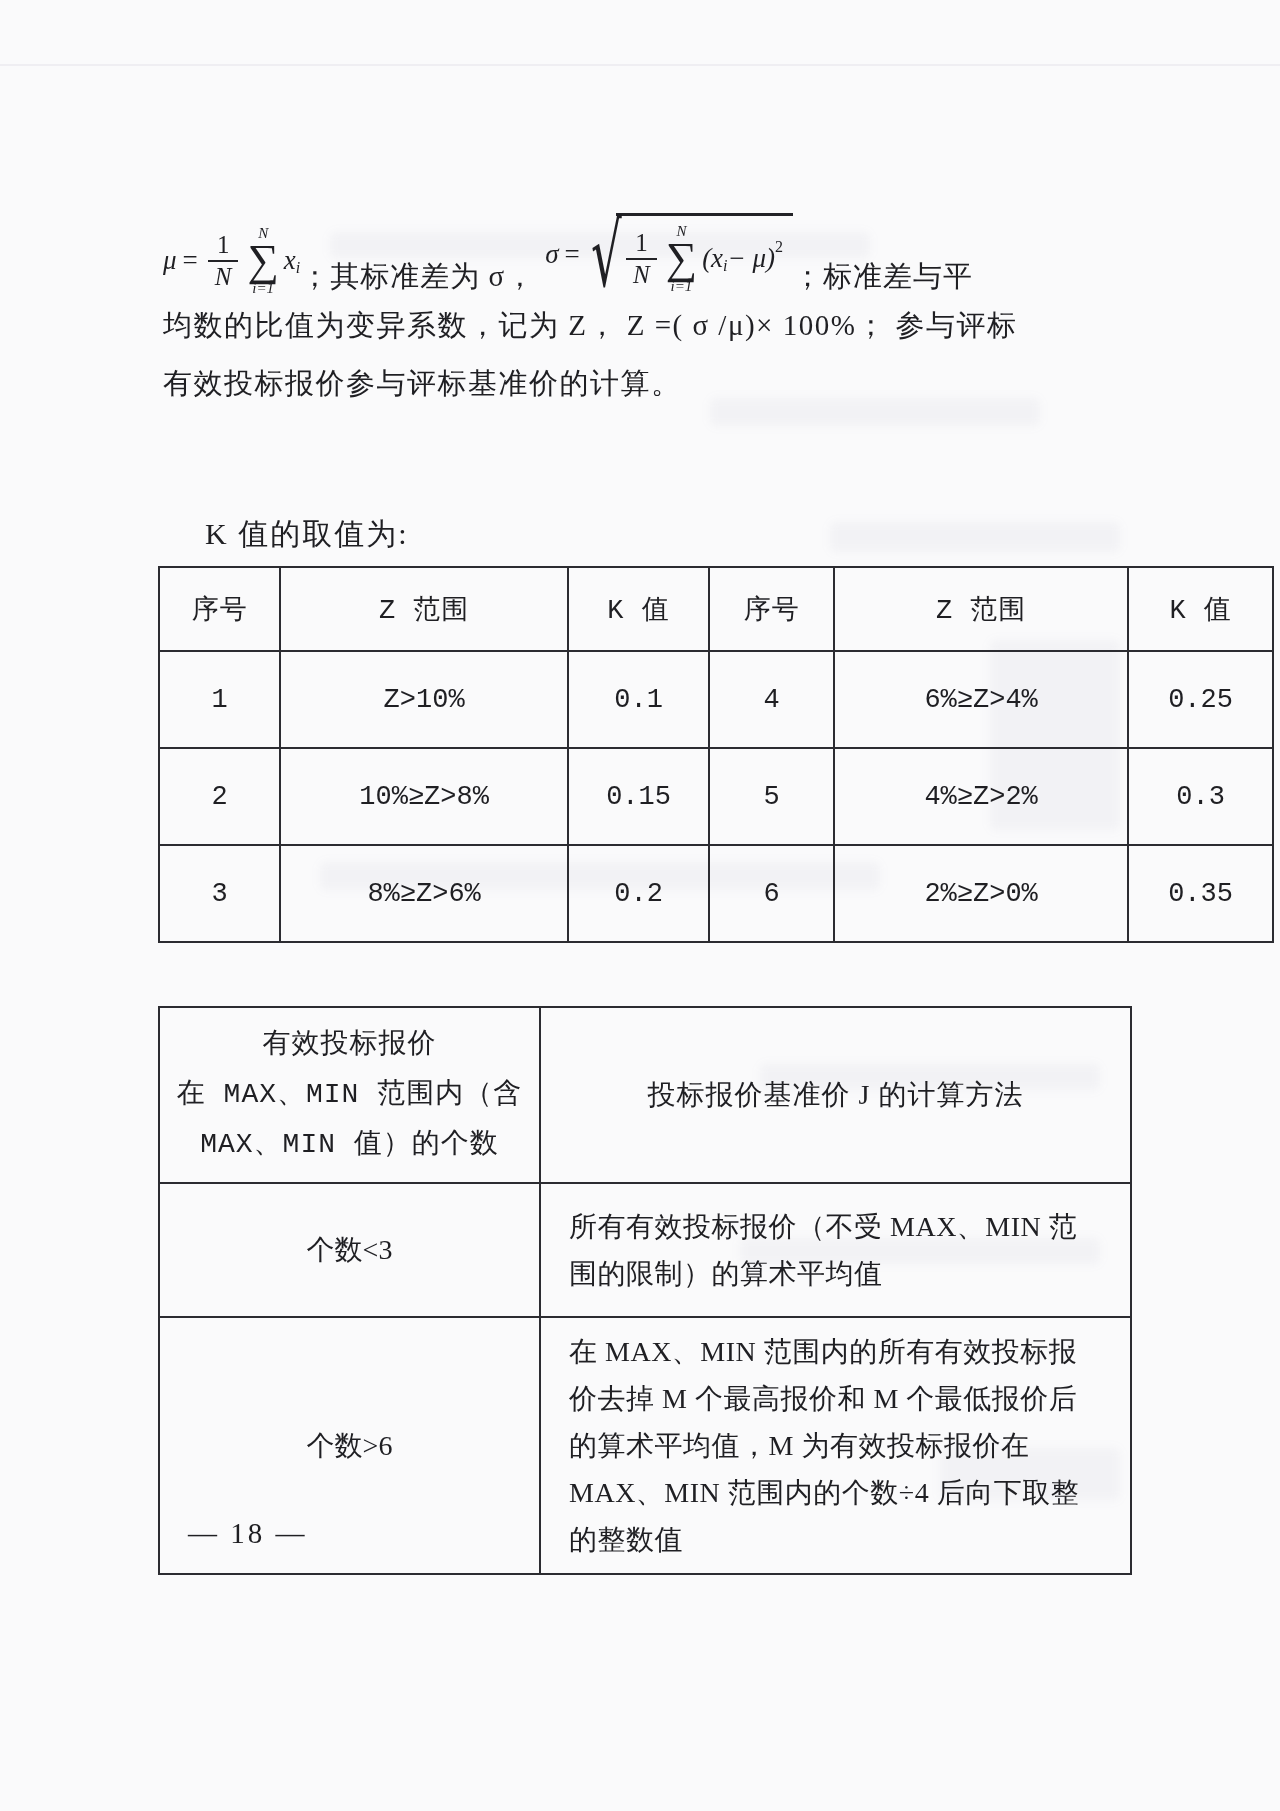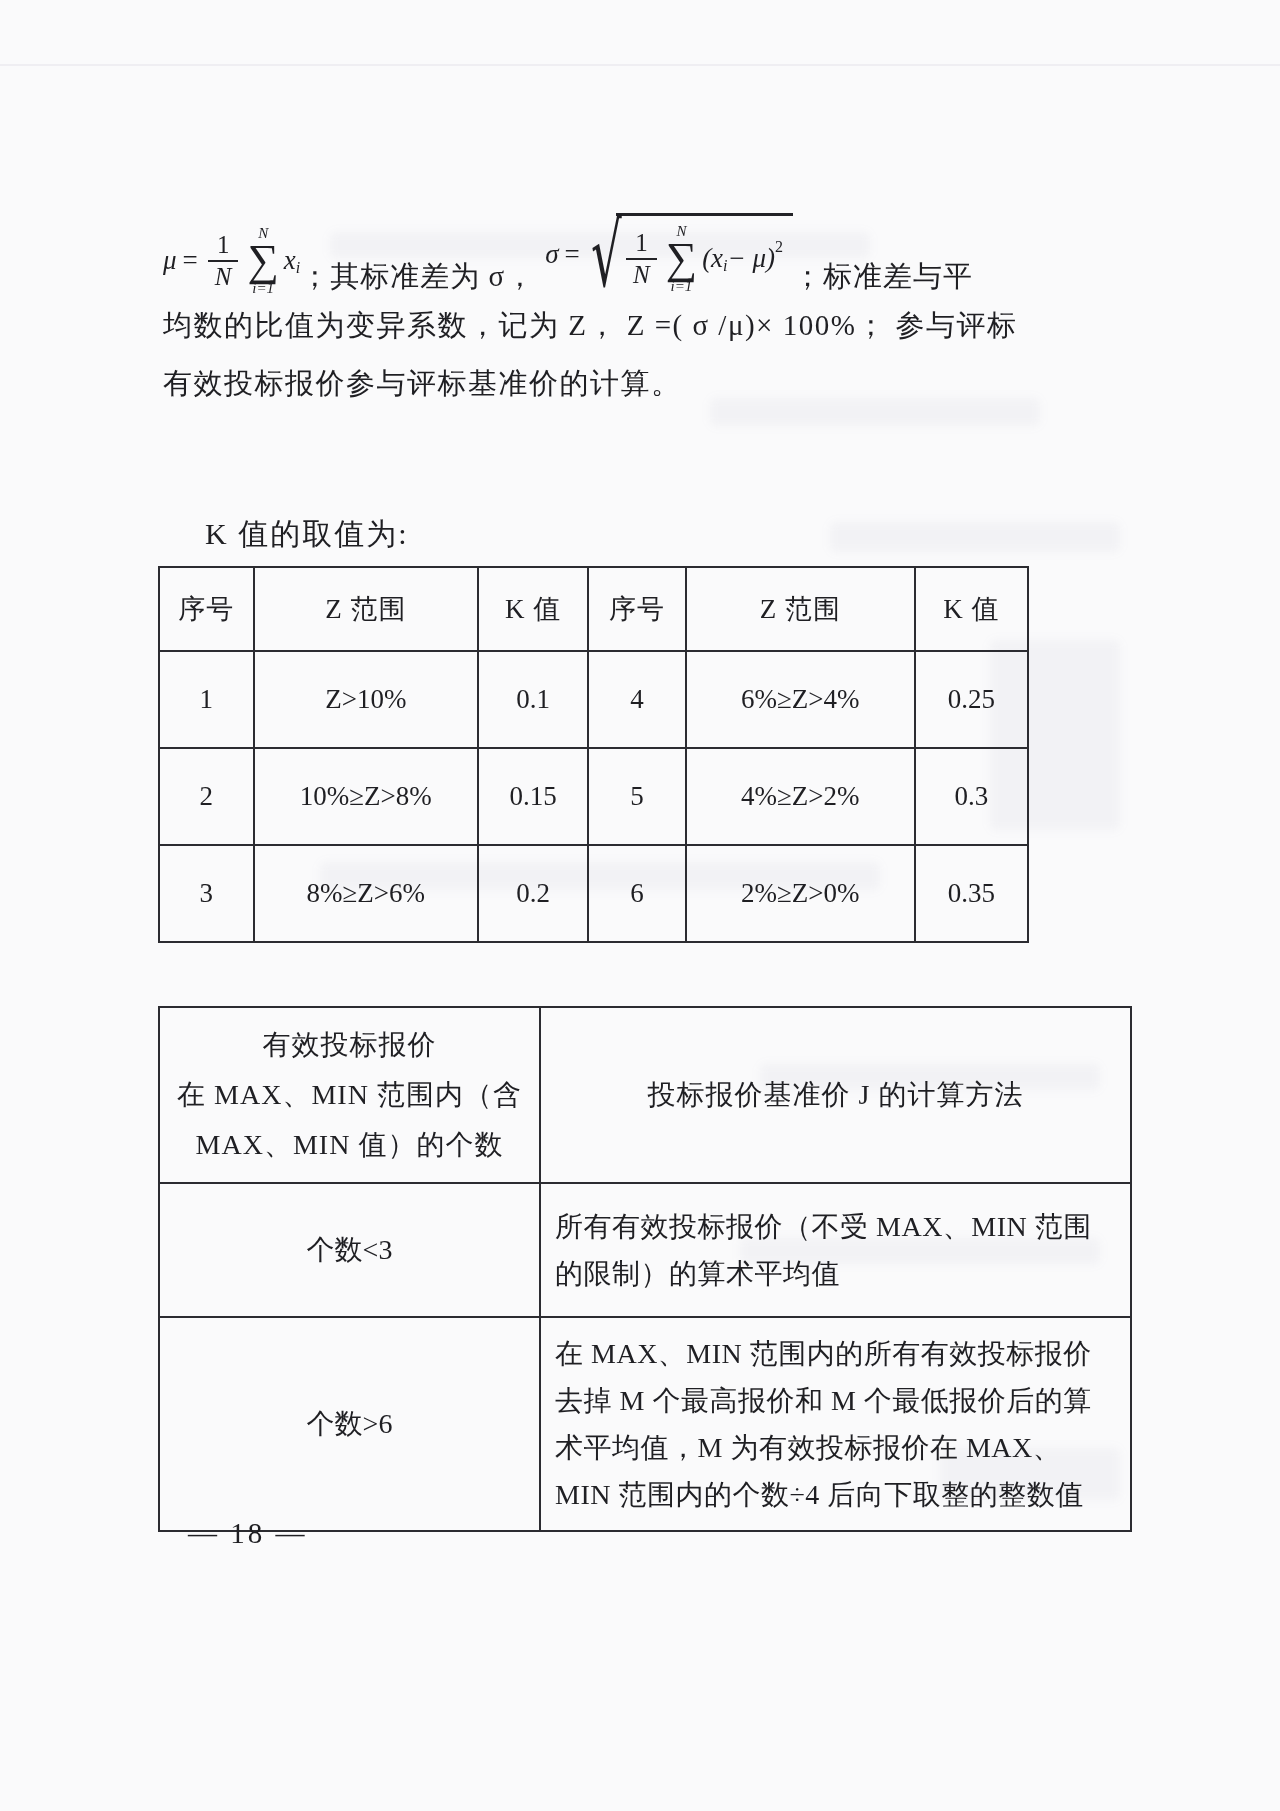--- a/index.html
+++ b/index.html
@@ -40,33 +40,33 @@
   .under{border-top:3px solid #232327;display:inline-flex;align-items:center;padding:8px 10px 2px 6px;}
 
   
   .para{position:absolute;left:163px;top:300px;width:960px;font-size:29px;letter-spacing:1.5px;}
   .para .line{height:58px;line-height:50px;white-space:nowrap;}
 
   .k-heading{position:absolute;left:205px;top:514px;font-size:30px;letter-spacing:2px;}
 
   
   table{border-collapse:collapse;table-layout:fixed;background:transparent;}
-  .k-table{position:absolute;left:158px;top:566px;width:871px;font-size:27px;}
+  .k-table{position:absolute;left:158px;top:566px;width:1116px;font-size:27px;font-family:Liberation Mono, monospace;}
   .k-table th,.k-table td{border:2.5px solid #2c2c31;text-align:center;vertical-align:middle;font-weight:normal;padding:0;}
   .k-table thead th{height:82px;font-size:27px;letter-spacing:1px;}
   .k-table tbody td{height:95px;}
 
   .caption{position:absolute;left:229px;top:952px;font-size:30px;letter-spacing:2px;}
 
   .rule-table{position:absolute;left:158px;top:1006px;width:974px;font-size:28px;}
   .rule-table th,.rule-table td{border:2.5px solid #2c2c31;font-weight:normal;vertical-align:middle;}
   .rule-table th{height:172px;text-align:center;letter-spacing:1px;}
-  .rule-table .hdr-left div{line-height:50px;}
+  .rule-table .hdr-left div{line-height:50px;font-family:Liberation Mono, monospace;}
   .rule-table td.count{text-align:center;}
-  .rule-table td.method{text-align:left;padding:10px 14px;line-height:47px;letter-spacing:0.5px;}
+  .rule-table td.method{text-align:left;padding:10px 28px;line-height:47px;letter-spacing:0.5px;}
   .rule-table tr.r1 td{height:112px;}
   .rule-table tr.r2 td{height:112px;}
   .rule-table tr.r3 td{height:192px;}
 
   .page-number{position:absolute;left:188px;top:1517px;font-size:29px;letter-spacing:3px;}
 </style>
 </head>
 <body>
 
 <div class="page">

